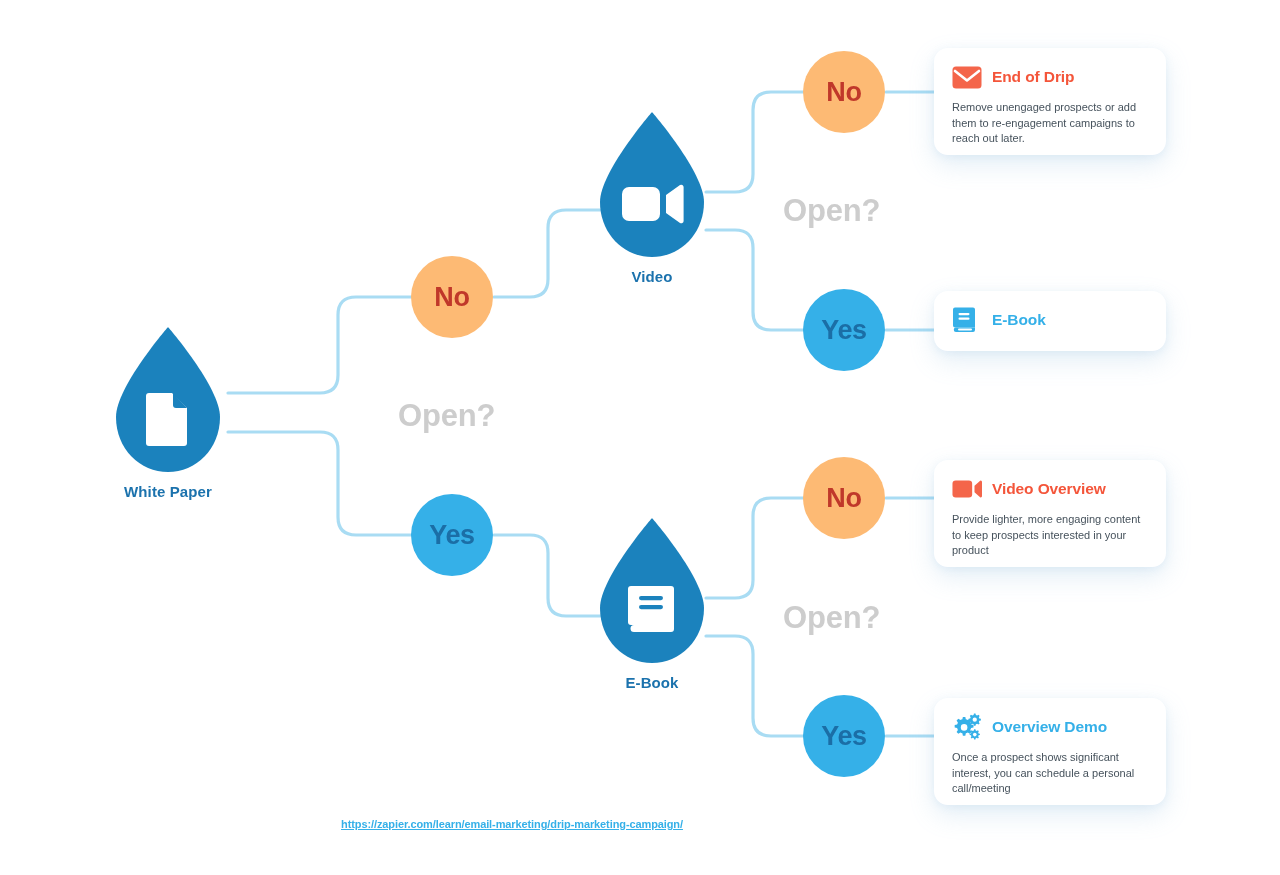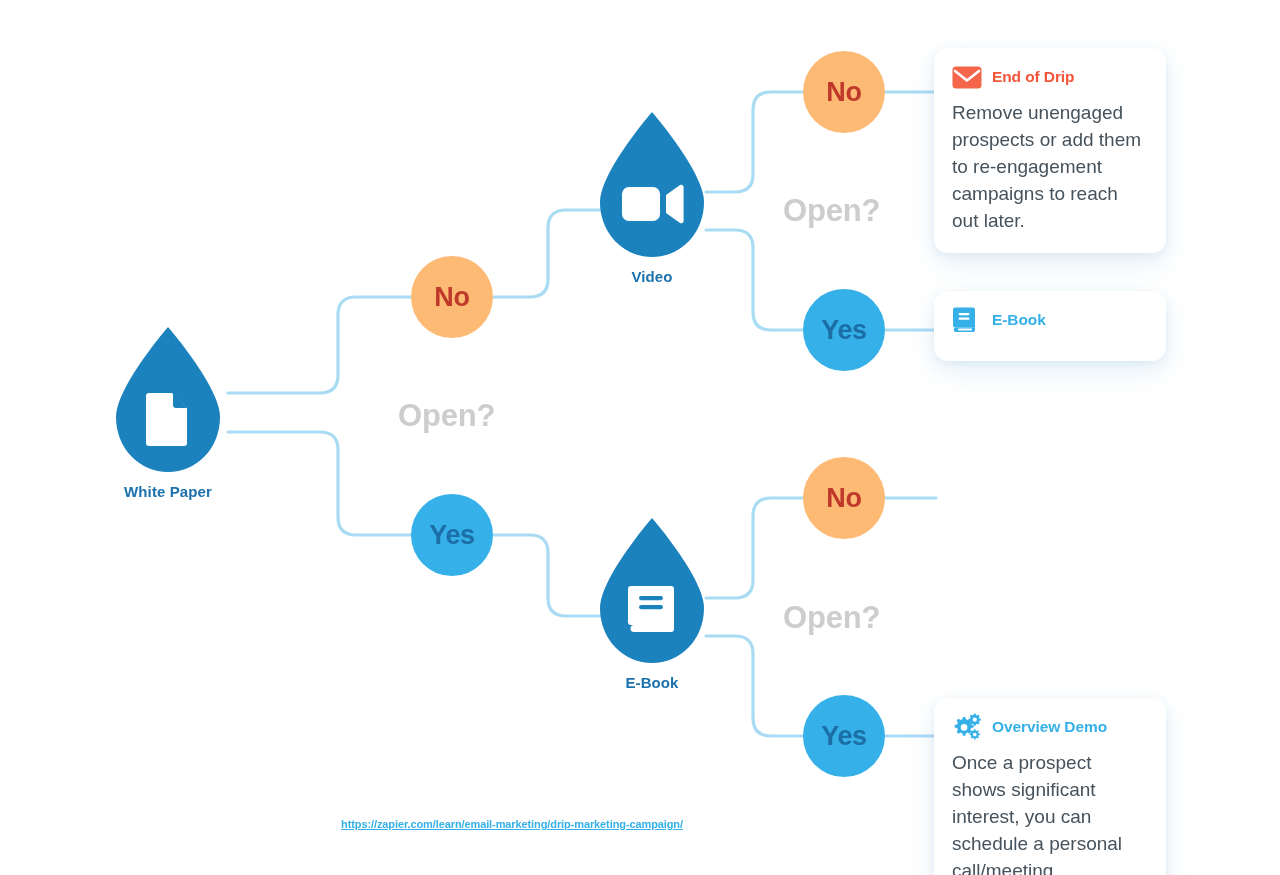--- a/index.html
+++ b/index.html
@@ -89,21 +89,21 @@
 
   
   .card {
     position: absolute;
     width: 232px;
     background: #ffffff;
     border-radius: 14px;
     box-shadow:
       0 10px 26px rgba(120, 175, 215, 0.20),
       0 2px 8px rgba(120, 175, 215, 0.13);
-    padding: 16px 18px 18px 18px;
+    padding: 16px 18px 8px 18px;
     box-sizing: border-box;
   }
   .card-head {
     display: flex;
     align-items: center;
     gap: 10px;
     margin-bottom: 10px;
   }
   .card-icon {
     width: 30px;
@@ -115,21 +115,21 @@
   }
   .card-title {
     font-size: 15.5px;
     font-weight: bold;
     letter-spacing: -0.1px;
     white-space: nowrap;
   }
   .card-title.orange { color: #f4553a; }
   .card-title.blue   { color: #35b0e8; }
   .card-body {
-    font-size: 19px;
+    font-size: 11px;
     line-height: 1.42;
     color: #46525c;
   }
 
   
   #source-link {
     position: absolute;
     left: 0;
     top: 818px;
     width: 1024px;
@@ -251,20 +251,32 @@
           <rect x="6.5" y="6" width="11" height="2.2" rx="1.1" fill="#ffffff"></rect>
           <rect x="6.5" y="10.6" width="11" height="2.2" rx="1.1" fill="#ffffff"></rect>
           <path d="M4 20.5 h19 v2.5 a2 2 0 0 1 -2 2 h-17 a2.25 2.25 0 0 1 0 -4.5 z" fill="#35b0e8"></path>
           <rect x="6" y="21.6" width="14" height="2" rx="1" fill="#ffffff"></rect>
         </svg>
       </span>
       <span class="card-title blue">E-Book</span>
     </div>
   </div>
 
+  <div class="card" style="left:934px; top:460px;">
+    <div class="card-head">
+      <span class="card-icon">
+        <svg width="32" height="22" viewBox="0 0 32 22">
+          <rect x="0.5" y="2" width="21" height="18" rx="3.5" fill="#f4654a"></rect>
+          <path d="M24 7.5 L30 2.2 a1.3 1.3 0 0 1 2 1 v15.6 a1.3 1.3 0 0 1 -2 1 L24 14.5 z" fill="#f4654a"></path>
+        </svg>
+      </span>
+      <span class="card-title orange">Video Overview</span>
+    </div>
+    <div class="card-body">Provide lighter, more engaging content to keep prospects interested in your product</div>
+  </div>
 
   <div class="card" style="left:934px; top:698px;">
     <div class="card-head">
       <span class="card-icon">
         <svg width="32" height="30" viewBox="0 0 32 30">
 
           <path fill="#35b0e8" d="M11.6 4.2 l2.6 0 0.55 2.6 a7.6 7.6 0 0 1 2.05 0.86 l2.25-1.42 1.85 1.85 -1.42 2.25 a7.6 7.6 0 0 1 0.86 2.05 l2.6 0.55 0 2.6 -2.6 0.55 a7.6 7.6 0 0 1 -0.86 2.05 l1.42 2.25 -1.85 1.85 -2.25-1.42 a7.6 7.6 0 0 1 -2.05 0.86 l-0.55 2.6 -2.6 0 -0.55-2.6 a7.6 7.6 0 0 1 -2.05-0.86 l-2.25 1.42 -1.85-1.85 1.42-2.25 a7.6 7.6 0 0 1 -0.86-2.05 l-2.6-0.55 0-2.6 2.6-0.55 a7.6 7.6 0 0 1 0.86-2.05 l-1.42-2.25 1.85-1.85 2.25 1.42 a7.6 7.6 0 0 1 2.05-0.86 z"></path>
           <circle cx="12.9" cy="15.4" r="3.5" fill="#ffffff"></circle>
 
           <path fill="#35b0e8" d="M23.4 0.6 l1.7 0 0.36 1.7 a5 5 0 0 1 1.34 0.56 l1.47-0.93 1.21 1.21 -0.93 1.47 a5 5 0 0 1 0.56 1.34 l1.7 0.36 0 1.7 -1.7 0.36 a5 5 0 0 1 -0.56 1.34 l0.93 1.47 -1.21 1.21 -1.47-0.93 a5 5 0 0 1 -1.34 0.56 l-0.36 1.7 -1.7 0 -0.36-1.7 a5 5 0 0 1 -1.34-0.56 l-1.47 0.93 -1.21-1.21 0.93-1.47 a5 5 0 0 1 -0.56-1.34 l-1.7-0.36 0-1.7 1.7-0.36 a5 5 0 0 1 0.56-1.34 l-0.93-1.47 1.21-1.21 1.47 0.93 a5 5 0 0 1 1.34-0.56 z"></path>

